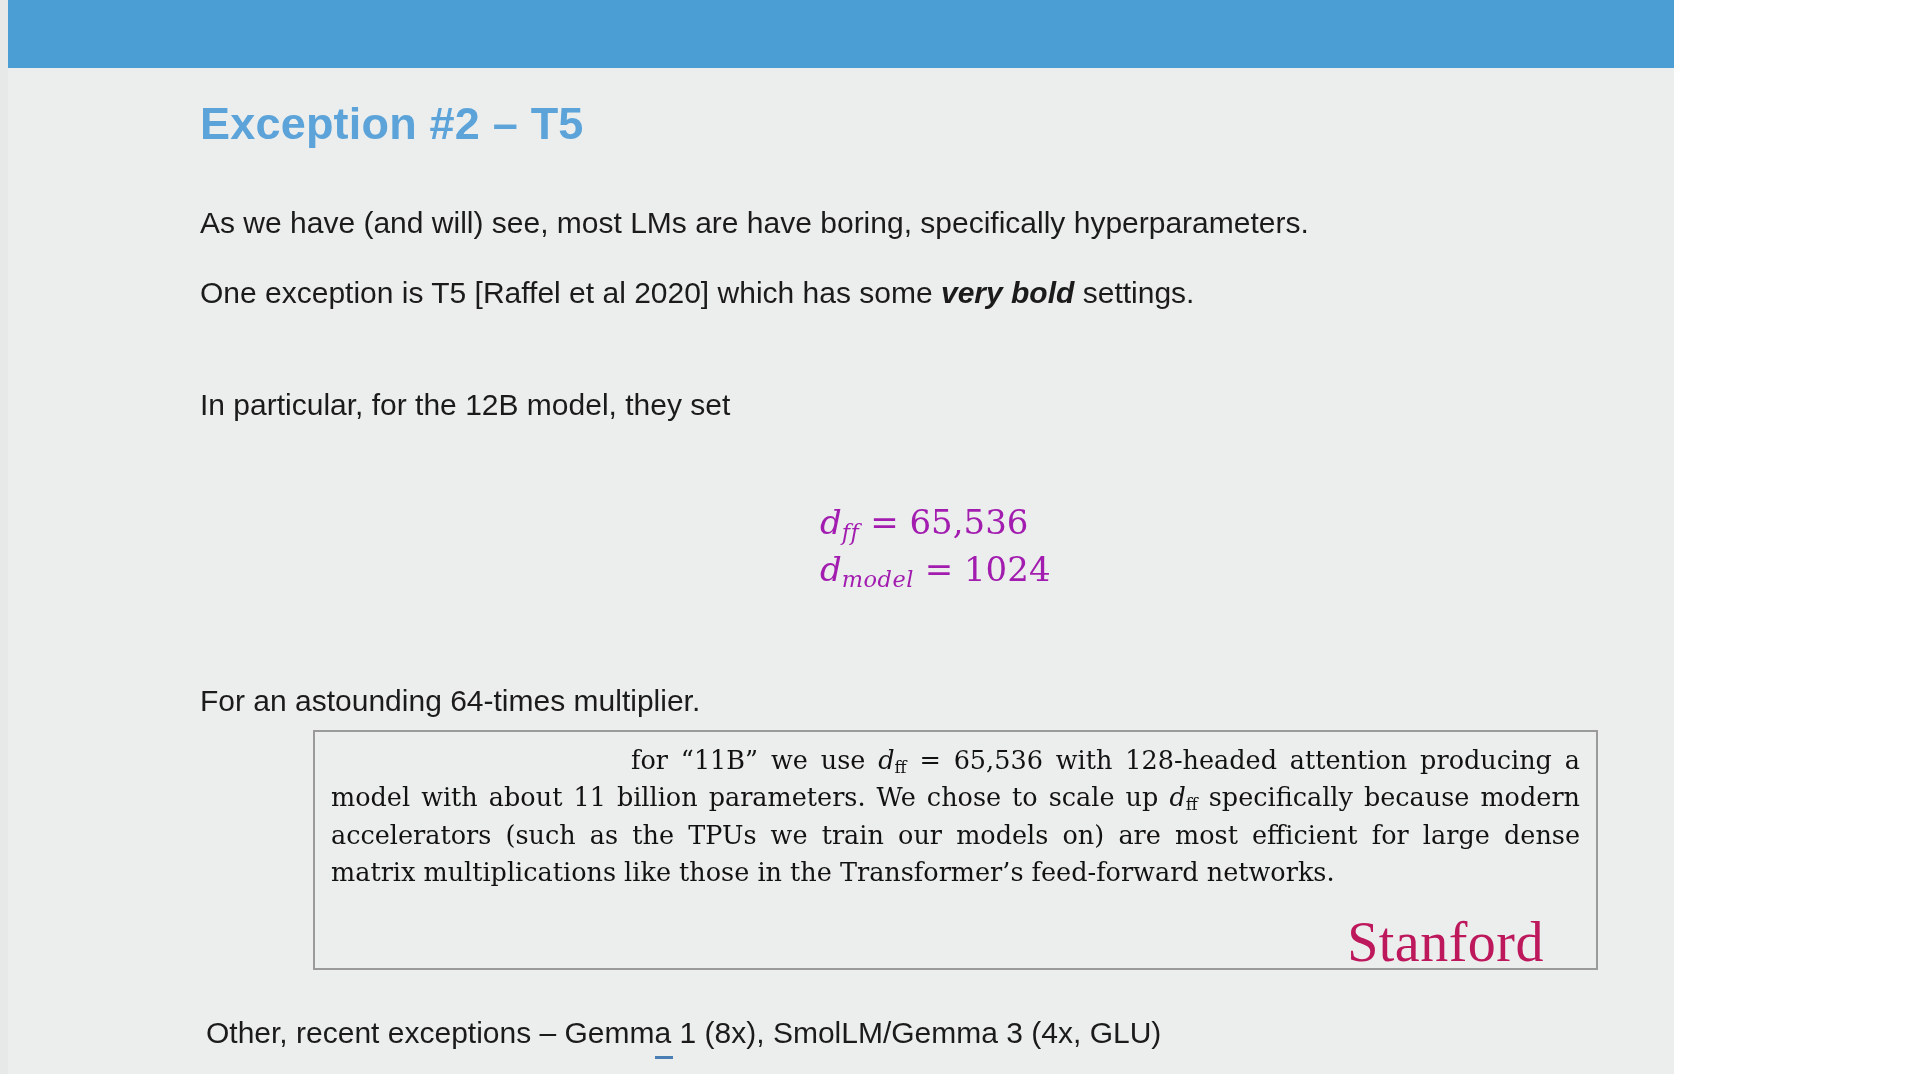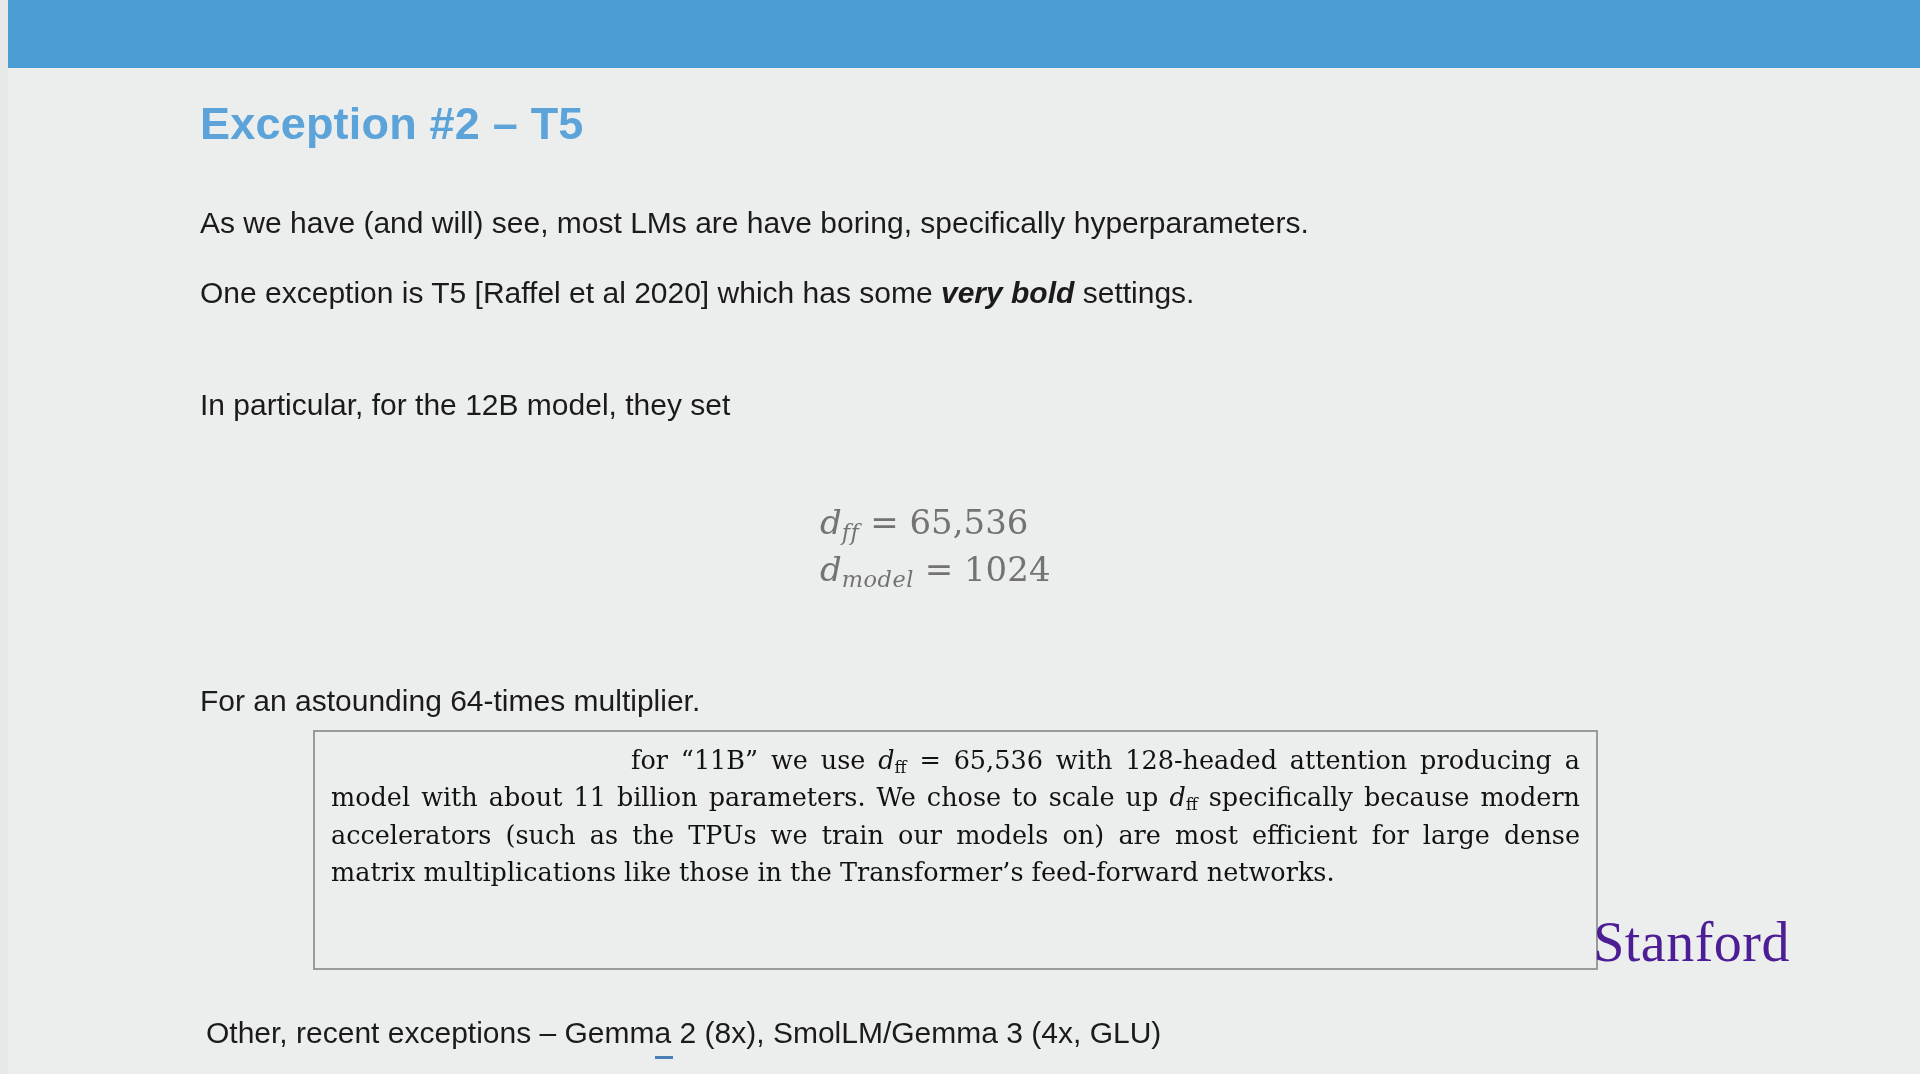--- a/index.html
+++ b/index.html
@@ -8,21 +8,21 @@
   }
   body {
     width: 1920px;
     height: 1080px;
     background: #ffffff;
     font-family: "Liberation Sans", sans-serif;
     overflow: hidden;
   }
   .slide {
     position: relative;
-    width: 1920px;
+    width: 1674px;
     height: 1080px;
     background: #eceeed;
     overflow: hidden;
   }
   .left-edge {
     position: absolute;
     left: 0;
     top: 0;
     width: 8px;
     height: 1080px;
@@ -57,21 +57,21 @@
   .para2    { left: 200px; top: 390px; }
   .para3    { left: 200px; top: 686px; }
   .para4    { left: 206px; top: 1018px; }
   .ital { font-style: italic; font-weight: bold; }
 
   
   .math {
     position: absolute;
     left: 820px;
     top: 500px;
-    color: #737373;
+    color: #a21caf;
     font-family: "DejaVu Serif", serif;
     font-size: 34px;
     line-height: 1.30;
   }
   .math .row { white-space: nowrap; }
   .mvar { font-style: italic; }
   .msub {
     font-style: italic;
     font-size: 0.66em;
     vertical-align: -0.28em;
@@ -107,21 +107,21 @@
   }
   .qvar { font-style: italic; }
 
   
   .watermark {
     position: absolute;
     right: 130px;
     top: 910px;
     font-family: "Liberation Serif", serif;
     font-size: 56px;
-    color: #4c1d95;
+    color: #be185d;
     letter-spacing: 0.5px;
     user-select: none;
   }
   .underscore-mark {
     position: absolute;
     left: 655px;
     top: 1056px;
     width: 18px;
     height: 3px;
     background: #4a7fb5;
@@ -157,17 +157,17 @@
   </div>
 
   <div class="body-text para3">For an astounding 64-times multiplier.</div>
 
   <div class="quote-box">
     <div class="quote-text"><span>for “11B” we use </span><span class="qvar">d</span><span class="qsub">ff</span><span> = 65,536 with 128-headed attention producing a model with about 11 billion parameters. We chose to scale up </span><span class="qvar">d</span><span class="qsub">ff</span><span> specifically because modern accelerators (such as the TPUs we train our models on) are most efficient for large dense matrix multiplications like those in the Transformer’s feed-forward networks.</span></div>
   </div>
 
   <div class="watermark">Stanford</div>
 
-  <div class="body-text para4">Other, recent exceptions – Gemma 2 (8x), SmolLM/Gemma 3 (4x, GLU)</div>
+  <div class="body-text para4">Other, recent exceptions – Gemma 1 (8x), SmolLM/Gemma 3 (4x, GLU)</div>
   <div class="underscore-mark"></div>
 
   <div class="bottom-strip"></div>
 </div>
 
 </body></html>

